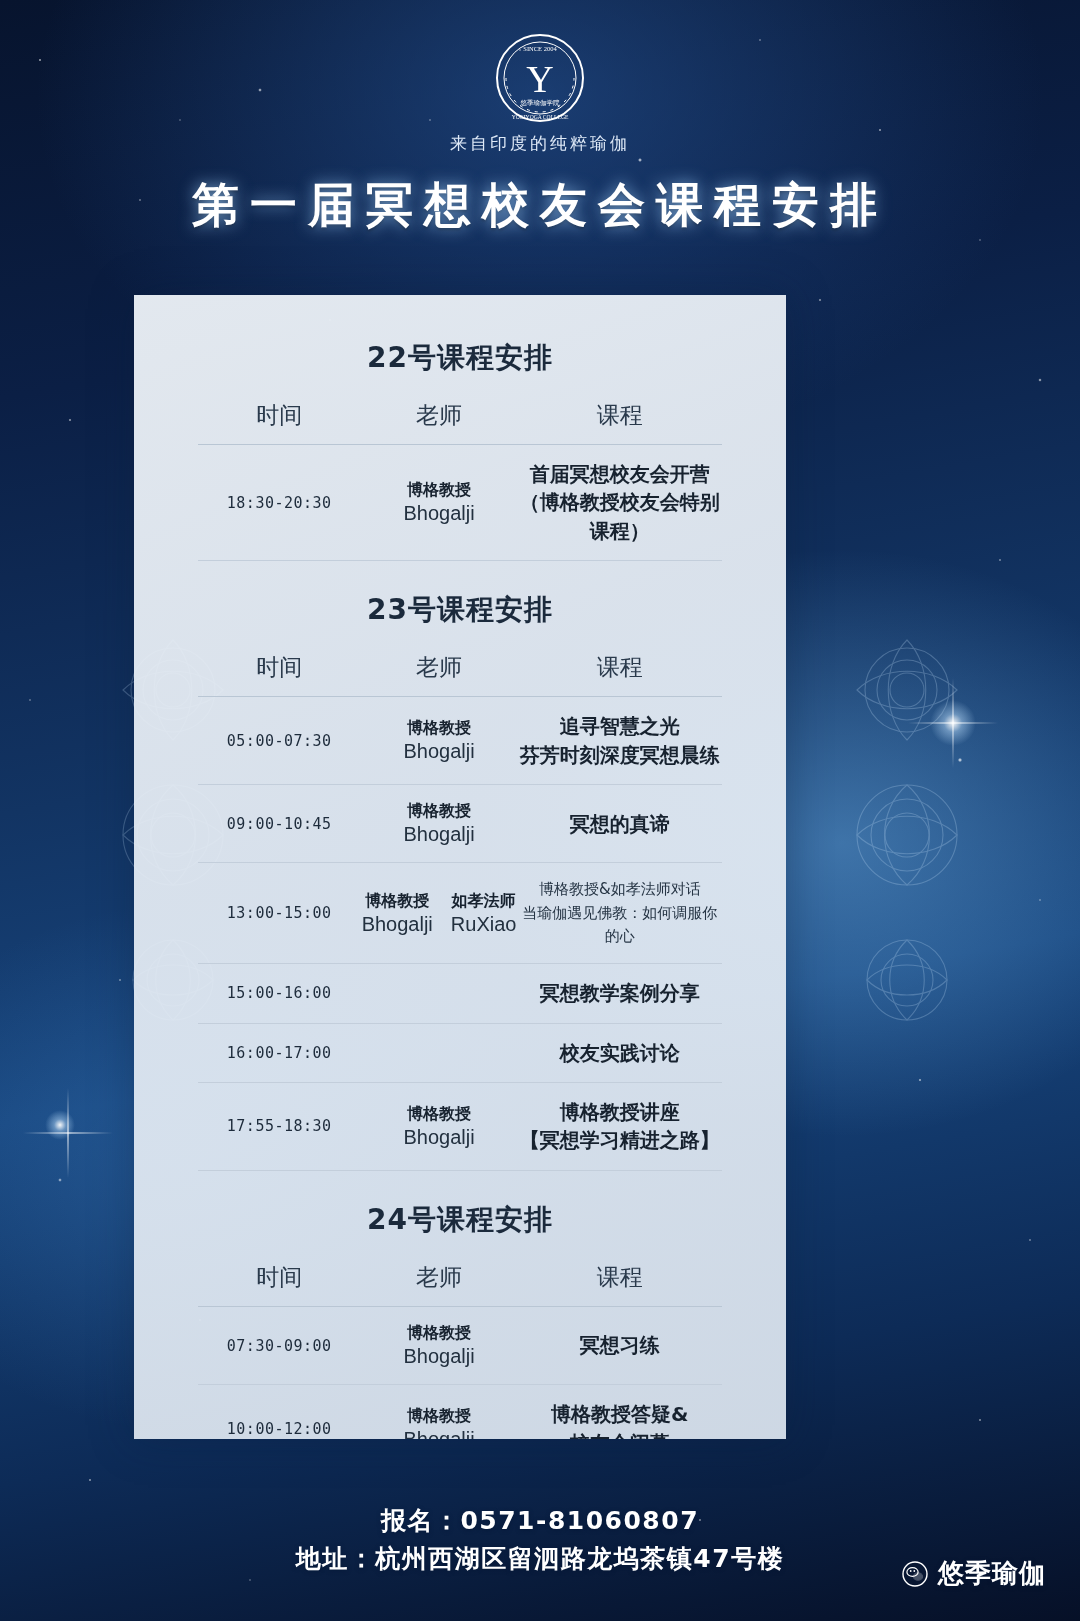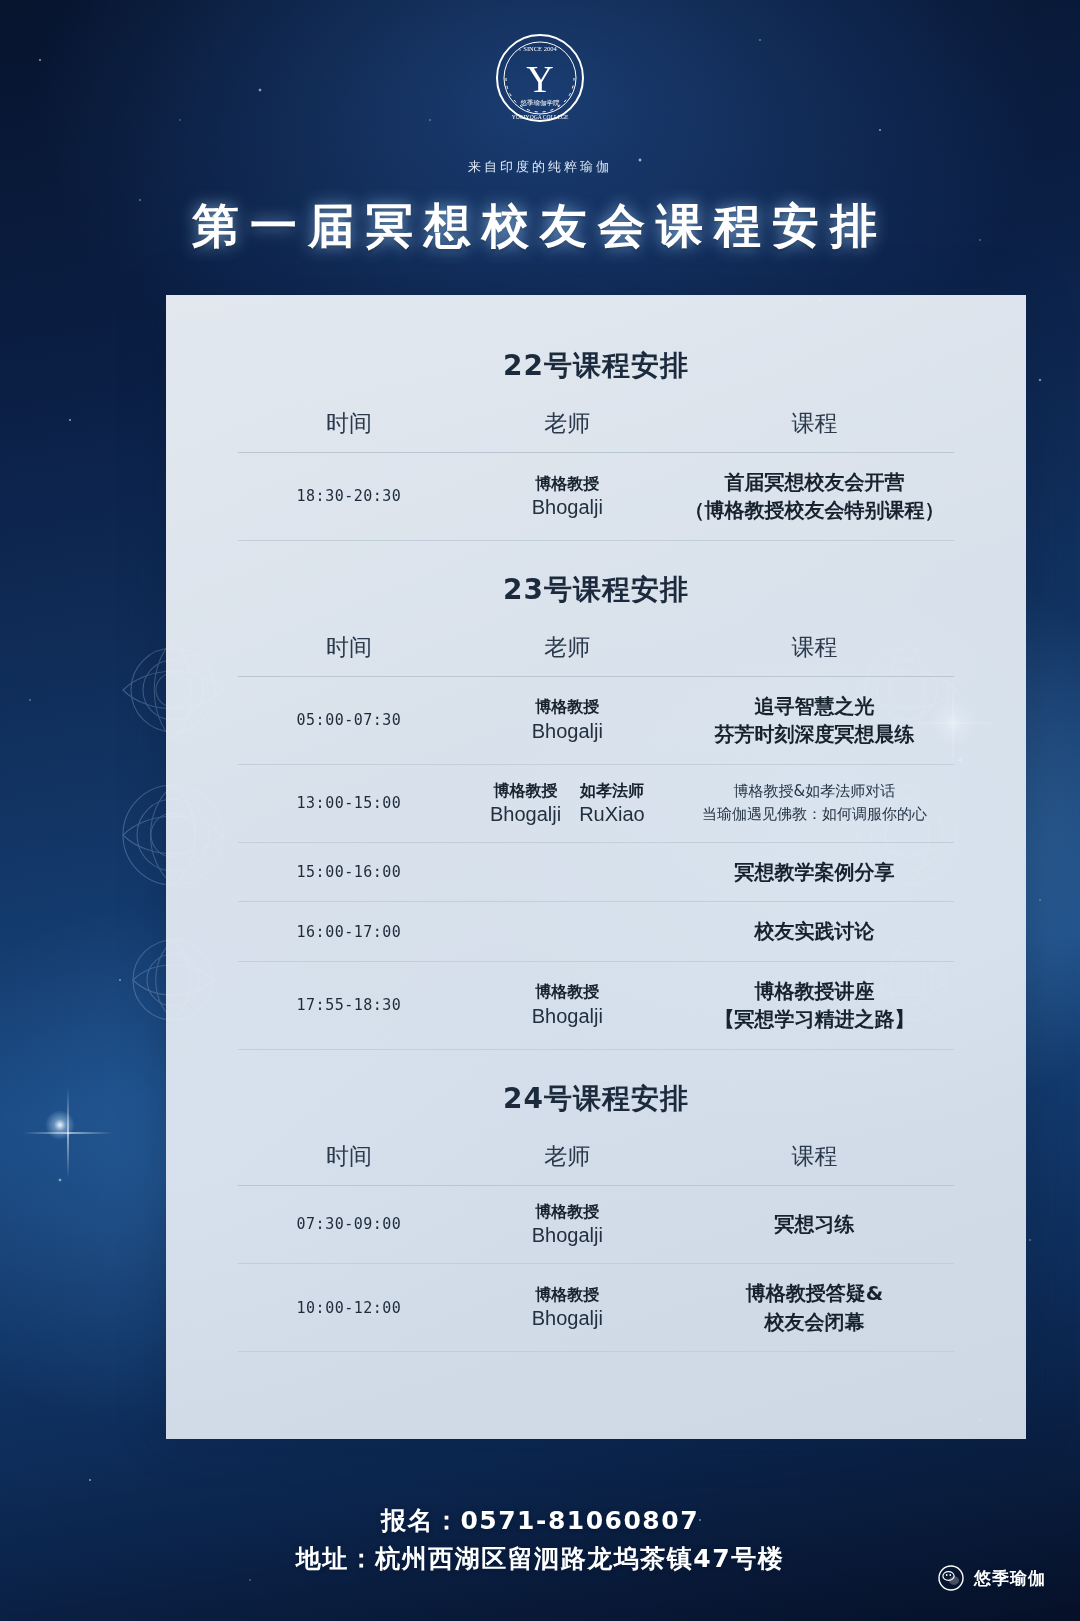--- a/index.html
+++ b/index.html
@@ -93,49 +93,48 @@
     padding-top: 26px;
     text-align: center;
   }
   .logo {
     width: 104px;
     height: 104px;
     margin: 0 auto;
     position: relative;
   }
   .logo-tagline {
-    margin-top: 28px;
-    font-size: 13px;
+    margin-top: 2px;
+    font-size: 17px;
     letter-spacing: 3px;
     color: #dfeaf8;
     font-family: "Liberation Serif", serif;
   }
   .poster-title {
     margin-top: 19px;
     font-size: 47px;
     font-weight: bold;
     letter-spacing: 11px;
     color: #ffffff;
     text-shadow: 0 0 16px rgba(160,210,255,0.75), 0 2px 3px rgba(0,0,0,0.35);
     font-family: "DejaVu Sans", "Liberation Sans", sans-serif;
   }
 
   
   .card {
     position: absolute;
     left: 134px;
     top: 295px;
-    width: 860px;
+    width: 652px;
     height: 1144px;
     background: linear-gradient(160deg, rgba(238,243,248,0.95) 0%, rgba(230,237,245,0.93) 45%, rgba(222,231,241,0.92) 100%);
     box-shadow: 0 0 40px rgba(10,30,60,0.35);
-    padding: 12px;
+    padding: 4px;
     box-sizing: border-box;
     overflow: hidden;
-    margin-left: 32px;
   }
   .card-inner {
     padding: 34px 60px 20px 60px;
   }
 
   .day-title {
     text-align: center;
     font-size: 28px;
     font-weight: bold;
     color: #1b2a3c;
@@ -231,21 +230,21 @@
   .wechat {
     position: absolute;
     right: 34px;
     bottom: 30px;
     display: flex;
     align-items: center;
     gap: 10px;
     color: #ffffff;
   }
   .wechat-name {
-    font-size: 17px;
+    font-size: 26px;
     font-weight: bold;
     letter-spacing: 1px;
     text-shadow: 0 1px 4px rgba(0,20,50,0.6);
     font-family: "DejaVu Sans", "Liberation Sans", sans-serif;
   }
 </style>
 </head>
 <body>
 
 <div class="poster">
@@ -365,20 +364,30 @@
               <td>
                 <div class="cn">博格教授</div>
                 <div class="en">Bhogalji</div>
               </td>
               <td>
                 <div class="course-cn">追寻智慧之光</div>
                 <div class="course-cn">芬芳时刻深度冥想晨练</div>
               </td>
             </tr>
             <tr>
+              <td class="time">09:00-10:45</td>
+              <td>
+                <div class="cn">博格教授</div>
+                <div class="en">Bhogalji</div>
+              </td>
+              <td>
+                <div class="course-cn">冥想的真谛</div>
+              </td>
+            </tr>
+            <tr>
               <td class="time">13:00-15:00</td>
               <td>
                 <div class="teacher-pair">
                   <div class="col-a">
                     <div class="cn">博格教授</div>
                     <div class="en">Bhogalji</div>
                   </div>
                   <div class="col-b">
                     <div class="cn">如孝法师</div>
                     <div class="en">RuXiao</div>

